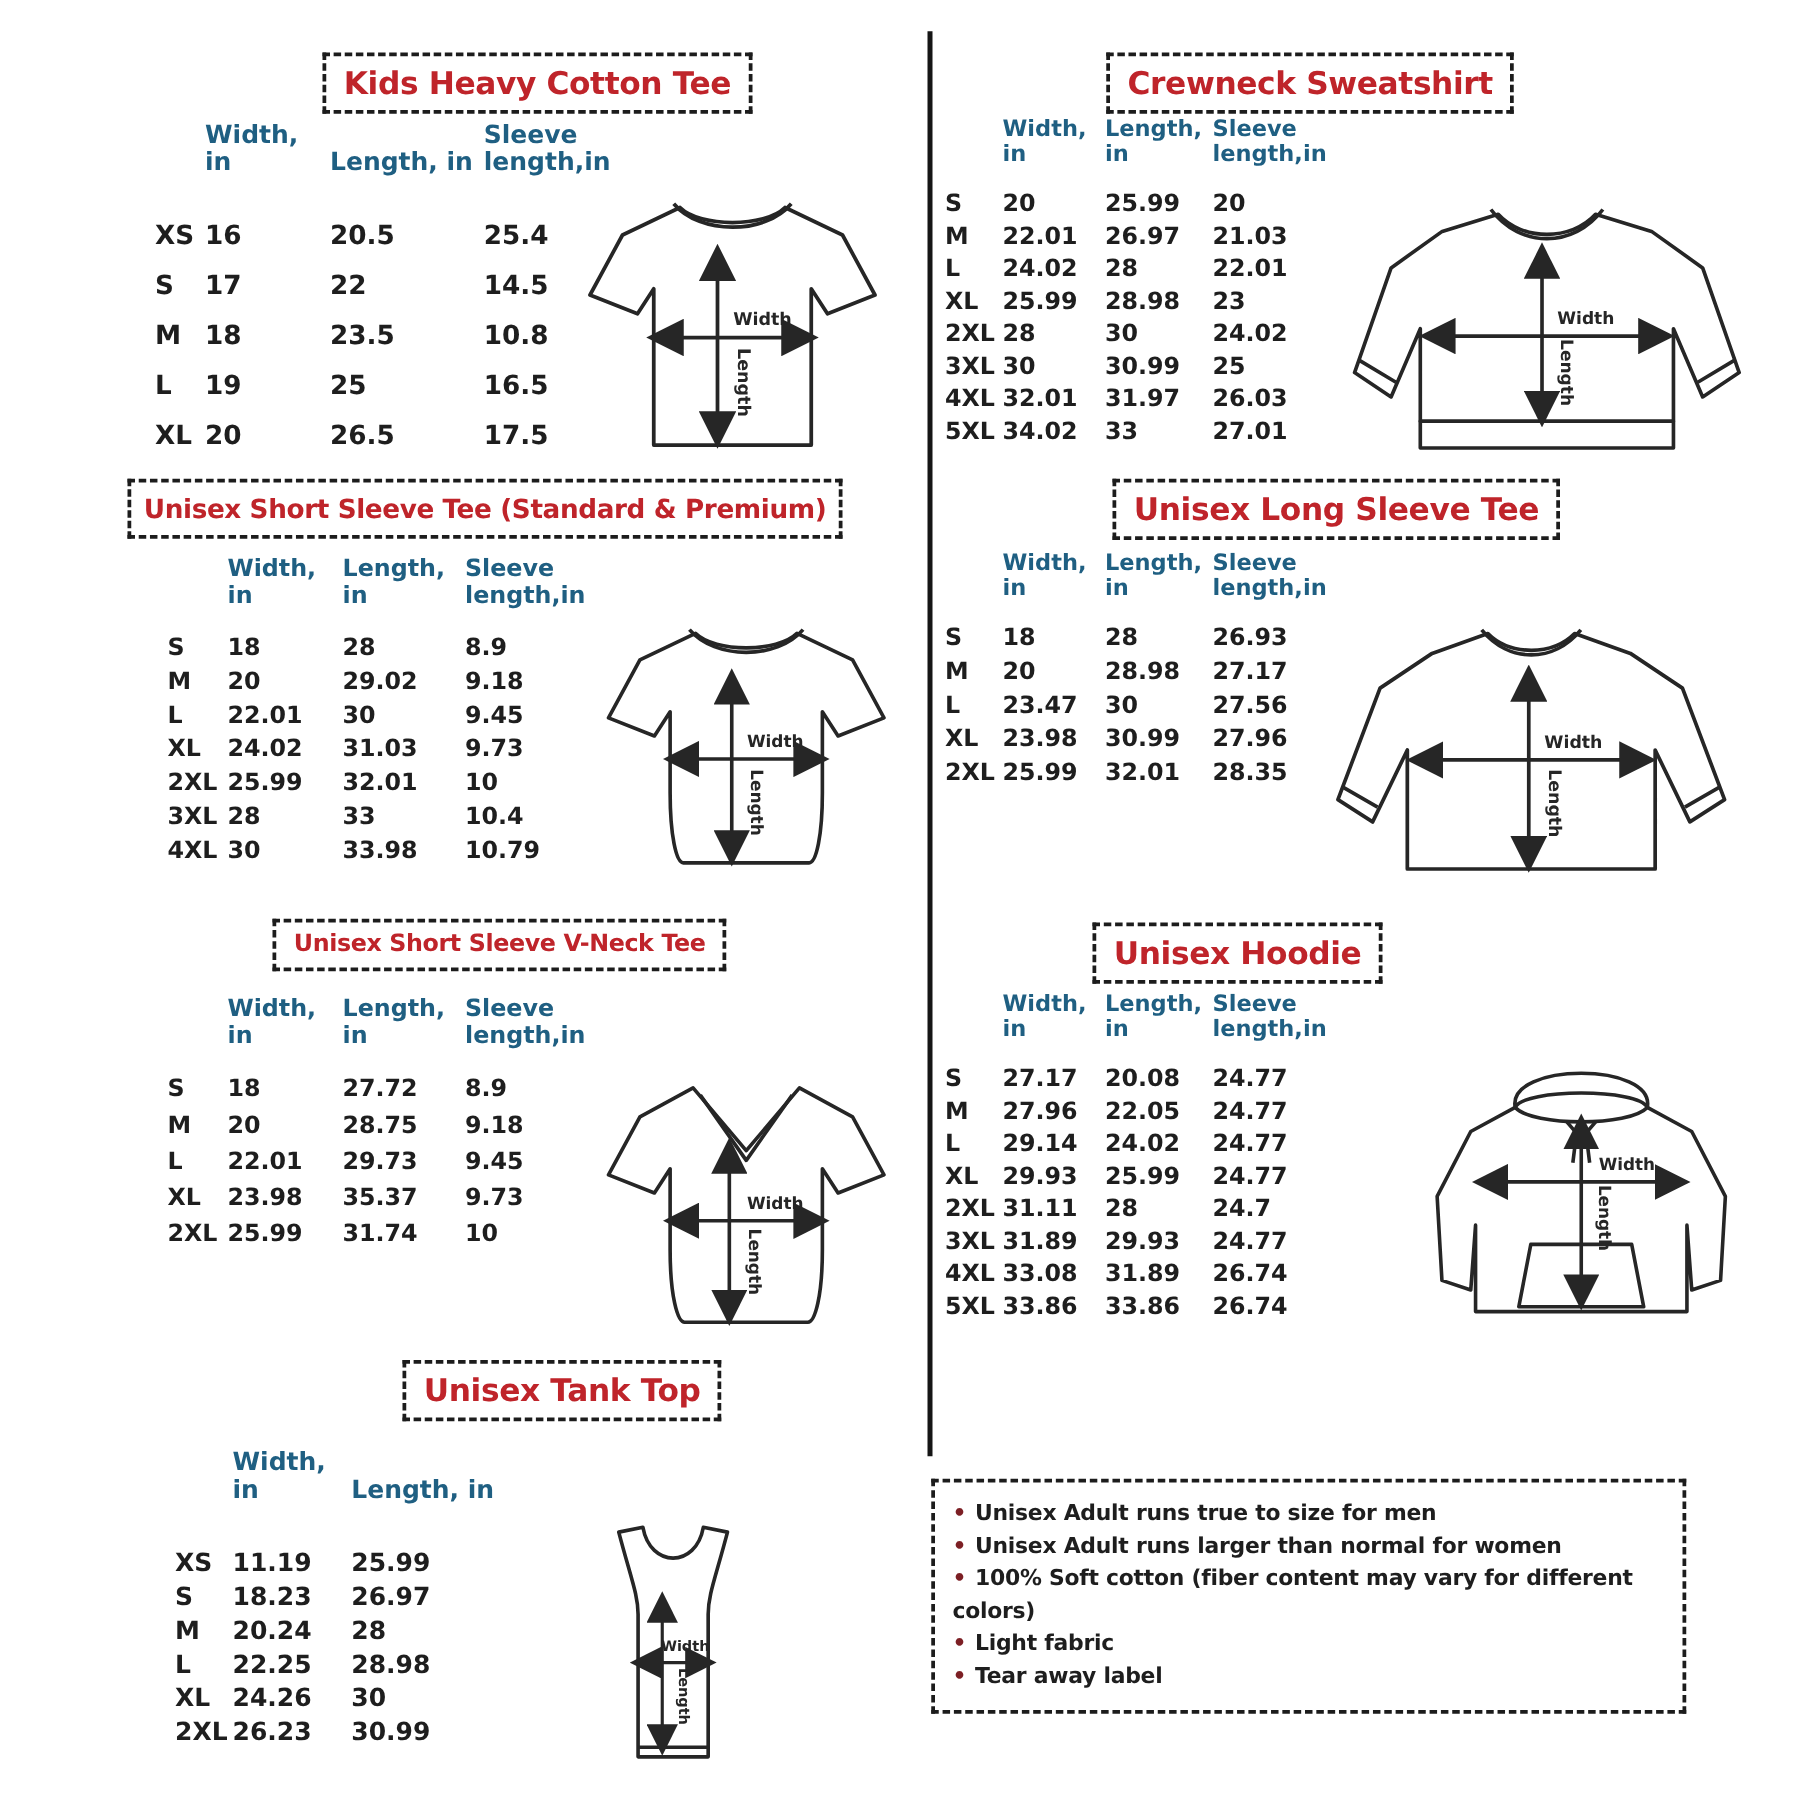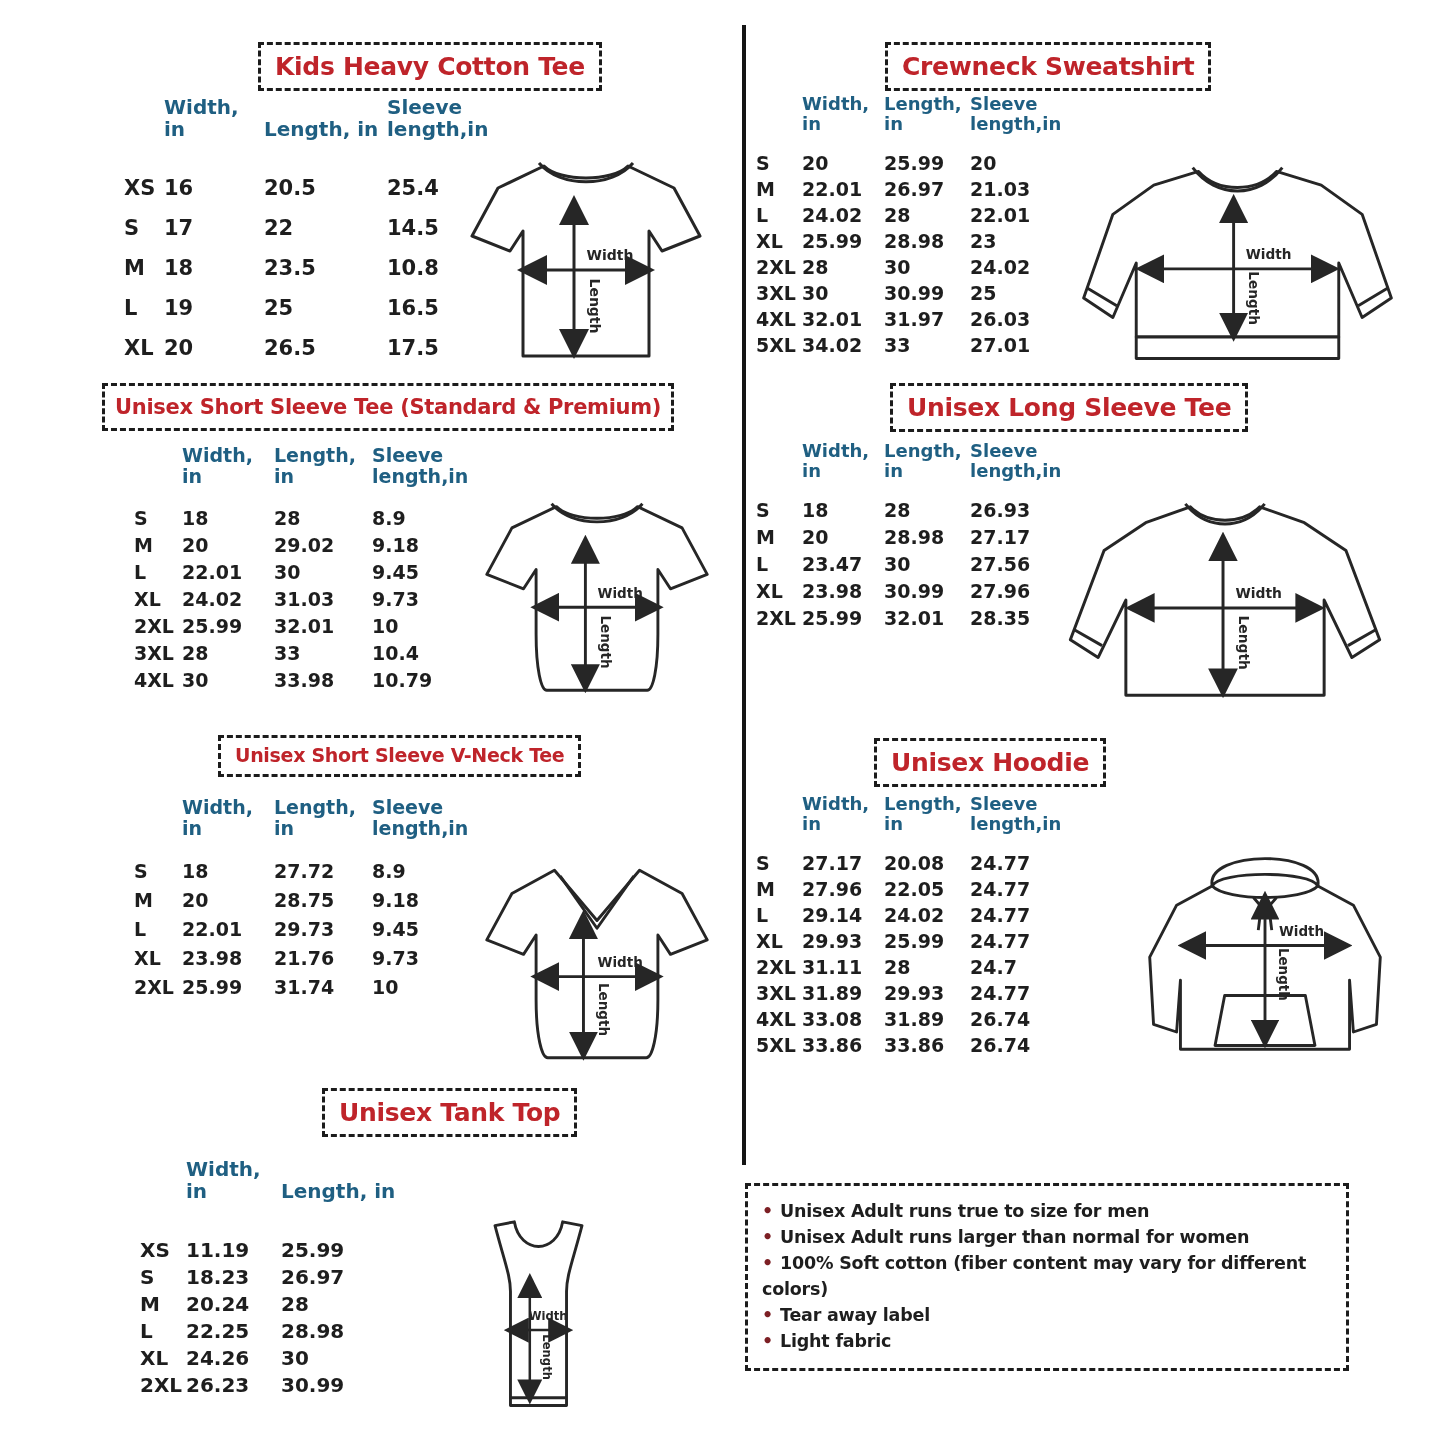--- a/index.html
+++ b/index.html
@@ -242,21 +242,21 @@
         </div>
         <div class="trow">
           <div class="c sz">L</div>
           <div class="c val">22.01</div>
           <div class="c val">29.73</div>
           <div class="c val">9.45</div>
         </div>
         <div class="trow">
           <div class="c sz">XL</div>
           <div class="c val">23.98</div>
-          <div class="c val">21.76</div>
+          <div class="c val">35.37</div>
           <div class="c val">9.73</div>
         </div>
         <div class="trow">
           <div class="c sz">2XL</div>
           <div class="c val">25.99</div>
           <div class="c val">31.74</div>
           <div class="c val">10</div>
         </div>
       </div>
     <svg class="garment" width="290" height="232" viewBox="0 0 300 228">
@@ -552,18 +552,18 @@
       <text x="188" y="104" class="gl" text-anchor="middle">Width</text>
       <text class="gl" text-anchor="middle" transform="translate(165,144) rotate(90)">Length</text>
     </svg>
   </section>
 
   <section class="sec" id="sec-notes">
     <div class="notes-box" id="notes-box">
         <div class="note"><span class="b">•</span><span>Unisex Adult runs true to size for men</span></div>
         <div class="note"><span class="b">•</span><span>Unisex Adult runs larger than normal for women</span></div>
         <div class="note"><span class="b">•</span><span>100% Soft cotton (fiber content may vary for different colors)</span></div>
+        <div class="note"><span class="b">•</span><span>Light fabric</span></div>
         <div class="note"><span class="b">•</span><span>Tear away label</span></div>
-        <div class="note"><span class="b">•</span><span>Light fabric</span></div>
       </div>
   </section>
 
 </div>
 
 </body></html>

